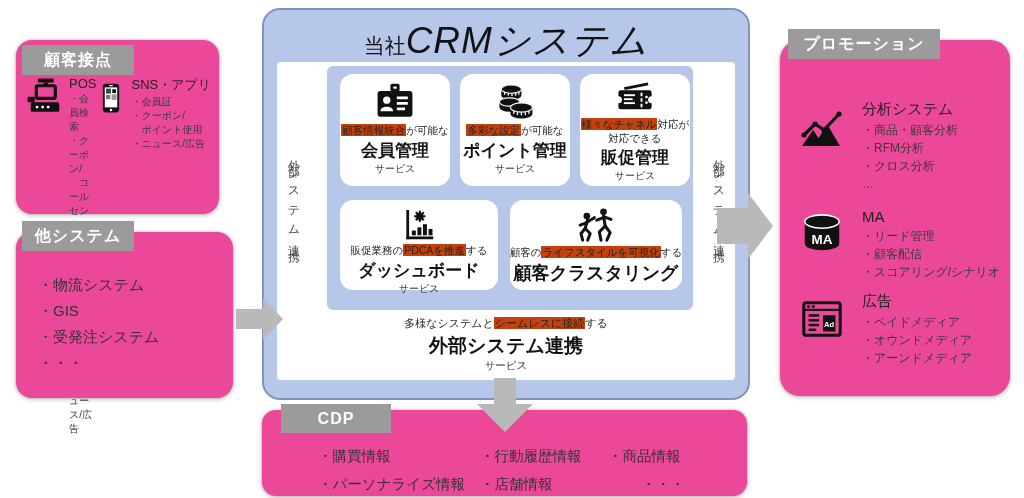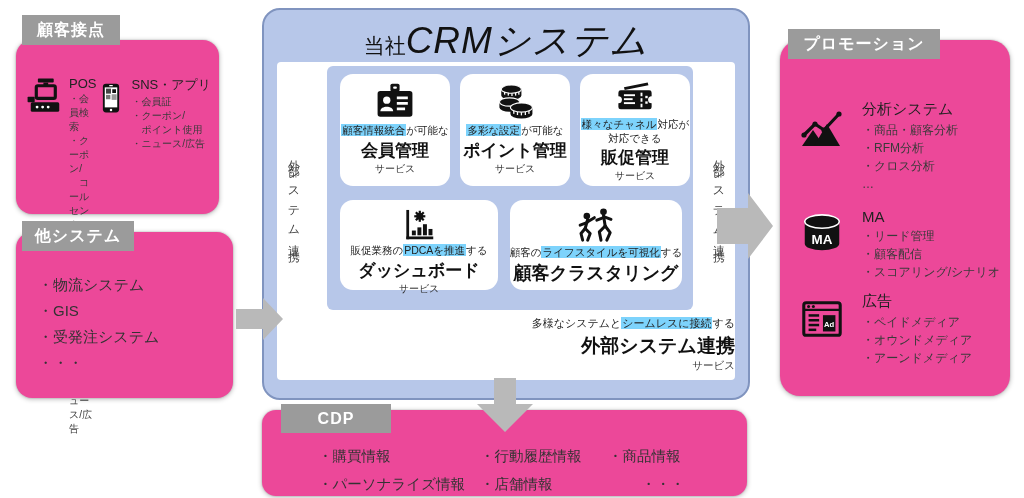--- a/index.html
+++ b/index.html
@@ -22,40 +22,40 @@
   .crm-title .small{font-size:21px;}
   .crm-title .big{font-size:37px;letter-spacing:1px;font-style:italic;}
   .inner-white{position:absolute;left:13px;top:52px;width:458px;height:318px;background:#fff;border-radius:4px;}
   .vlabel{position:absolute;top:88px;writing-mode:vertical-rl;font-size:12px;letter-spacing:5px;color:#444;}
   .blue-panel{position:absolute;left:50px;top:4px;width:366px;height:244px;background:#b7c7e9;border-radius:6px;}
   .card{position:absolute;background:#fff;border-radius:13px;display:flex;flex-direction:column;
     align-items:center;text-align:center;padding-top:6px;box-sizing:border-box;}
   .card .desc{font-size:10.5px;line-height:1.3;color:#222;white-space:nowrap;}
   .card .title{font-size:17px;font-weight:bold;color:#111;margin-top:1px;white-space:nowrap;}
   .card .sub{font-size:10px;color:#333;}
-  .hl{background:#7dd3fc;padding:0 1px;}
-  .integration{position:absolute;left:0;right:0;top:254px;text-align:right;}
+  .hl{background:#c2410c;padding:0 1px;}
+  .integration{position:absolute;left:0;right:0;top:254px;text-align:center;}
   .integration .desc{font-size:11px;color:#222;}
   .integration .title{font-size:19px;font-weight:bold;color:#111;margin-top:2px;}
   .integration .sub{font-size:10.5px;color:#333;}
   .promo-row{position:absolute;left:18px;right:4px;display:flex;gap:12px;align-items:flex-start;}
   .promo-icon{flex:none;width:52px;padding-top:4px;}
   .promo-label{font-size:15px;color:#222;margin-bottom:2px;}
   .promo-row .bullets{font-size:12px;line-height:1.5;white-space:pre-line;}
   .cdp-grid{position:absolute;left:56px;top:32px;display:grid;grid-template-columns:162px 128px 110px;
     font-size:14.5px;line-height:28px;color:#333;}
   .arrow{position:absolute;z-index:5;}
   svg{display:block;}
 </style>
 </head>
 <body>
 
 <div class="stage">
 
-  <div class="hdr" style="left:22px;top:15px;width:98px;height:30px;">顧客接点</div>
+  <div class="hdr" style="left:22px;top:45px;width:112px;height:30px;">顧客接点</div>
   <div class="panel" style="left:16px;top:40px;width:203px;height:174px;">
     <div class="tp-grid">
       <div class="tp-cell">
         <span class="tp-icon">
           <svg viewBox="0 0 48 48" width="38" height="40" fill="#111">
               <rect x="15" y="2" width="20" height="5" rx="1"></rect>
               <rect x="22" y="7" width="6" height="4"></rect>
               <rect x="13" y="11" width="24" height="16" rx="2" fill="none" stroke="#111" stroke-width="4"></rect>
               <rect x="2" y="25" width="9" height="7" rx="1"></rect>
               <rect x="6" y="32" width="36" height="12" rx="2"></rect>

